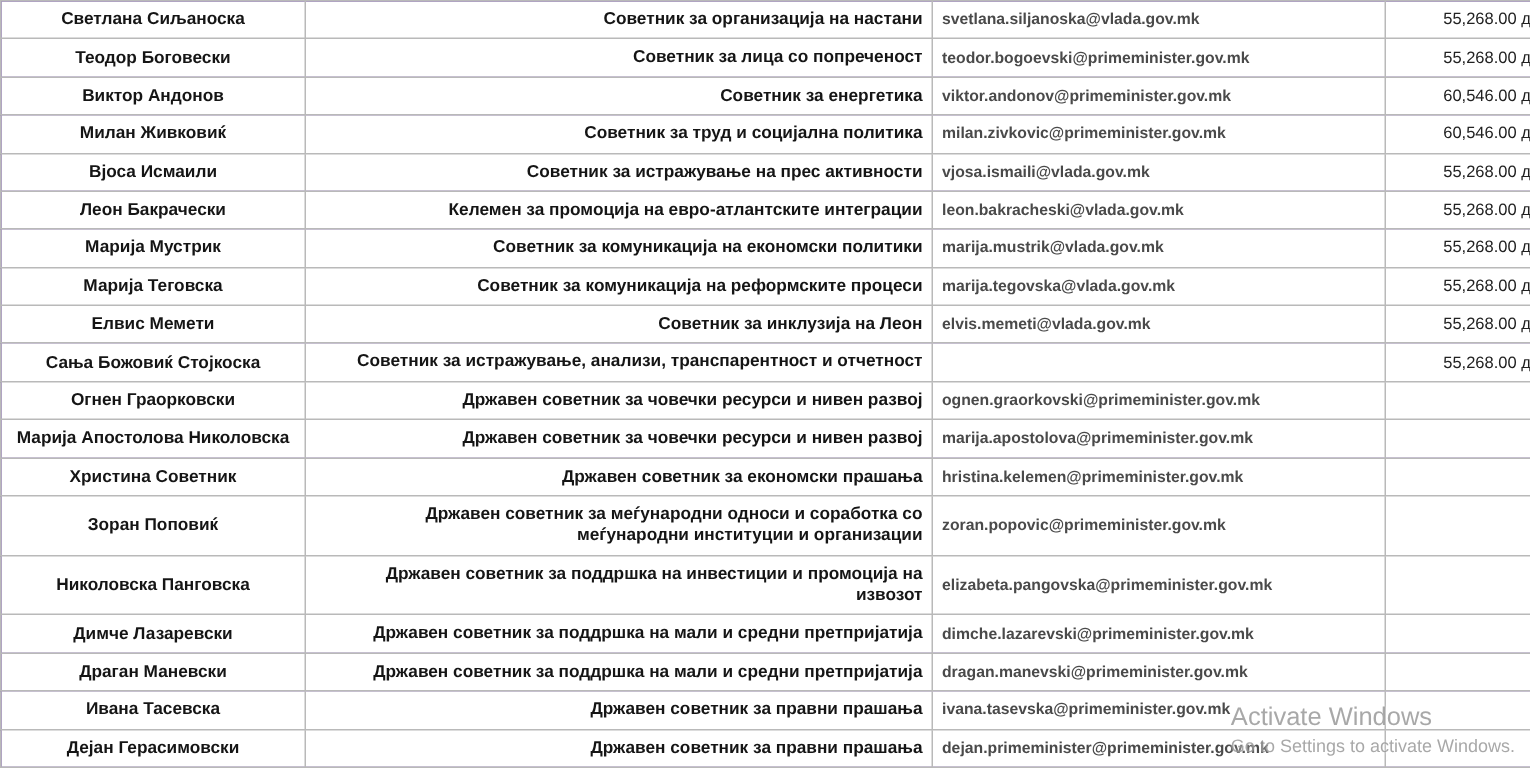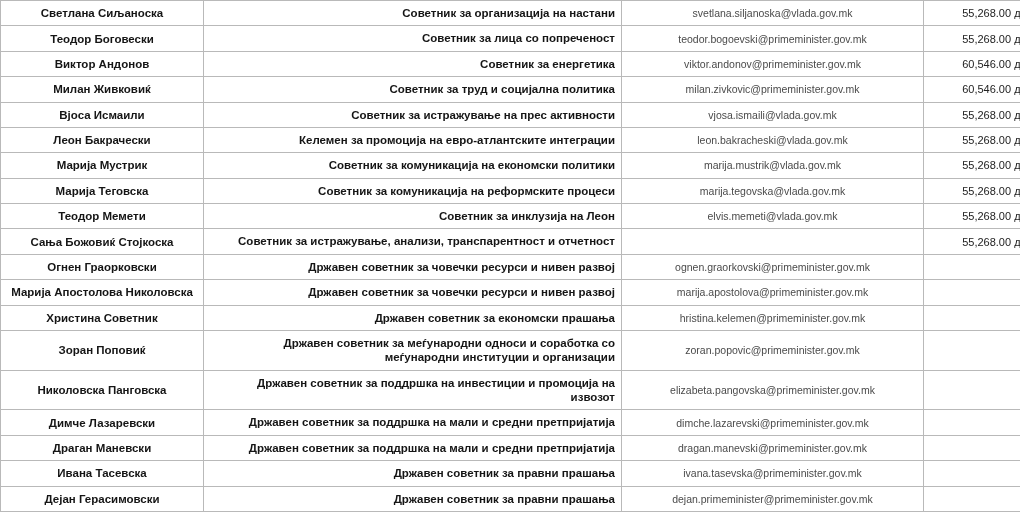--- a/index.html
+++ b/index.html
@@ -41,24 +41,24 @@
   td.col-position {
     width: 405px;
     text-align: right;
     font-size: 11.5px;
     font-weight: bold;
     color: #151515;
     line-height: 1.25;
   }
   td.col-email {
     width: 289px;
-    text-align: center;
+    text-align: left;
     font-size: 10.5px;
     color: #4a4a4a;
-    font-weight: normal;
+    font-weight: bold;
     word-break: break-all;
   }
   td.col-salary {
     width: 138px;
     text-align: center;
     font-size: 11px;
     color: #222222;
     font-weight: normal;
   }
   .row-h {
@@ -157,21 +157,21 @@
       </tr>
 
       <tr class="row-h">
         <td class="col-name">Марија Теговска</td>
         <td class="col-position">Советник за комуникација на реформските процеси</td>
         <td class="col-email">marija.tegovska@vlada.gov.mk</td>
         <td class="col-salary">55,268.00 ден.</td>
       </tr>
 
       <tr class="row-h">
-        <td class="col-name">Теодор Мемети</td>
+        <td class="col-name">Елвис Мемети</td>
         <td class="col-position">Советник за инклузија на Леон</td>
         <td class="col-email">elvis.memeti@vlada.gov.mk</td>
         <td class="col-salary">55,268.00 ден.</td>
       </tr>
 
       <tr class="row-h">
         <td class="col-name">Сања Божовиќ Стојкоска</td>
         <td class="col-position">Советник за истражување, анализи, транспарентност и отчетност</td>
         <td class="col-email"></td>
         <td class="col-salary">55,268.00 ден.</td>
@@ -245,14 +245,18 @@
         <td class="col-position">Државен советник за следење на Програмата на Владата на Република Северна Македонија</td>
         <td class="col-email">elena.ivanovska@primeminister.gov.mk</td>
         <td class="col-salary"></td>
       </tr>
 
     </tbody>
   </table>
 
   <div id="right-gutter"></div>
 
+  <div id="activate-watermark">
+    <div class="wm-title">Activate Windows</div>
+    <div class="wm-sub">Go to Settings to activate Windows.</div>
+  </div>
 
 </div>
 
 </body></html>

